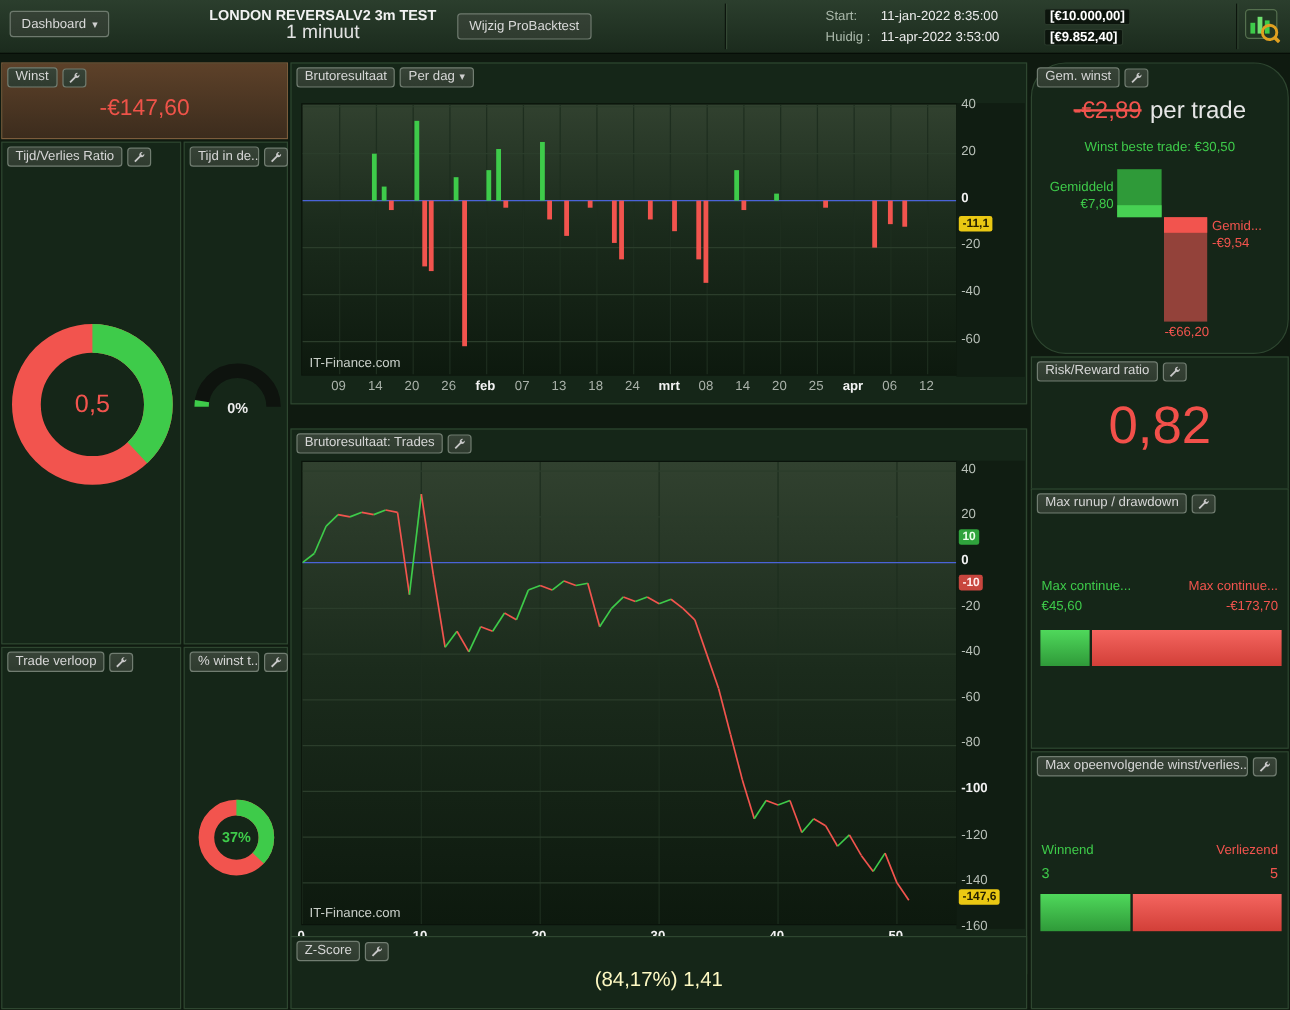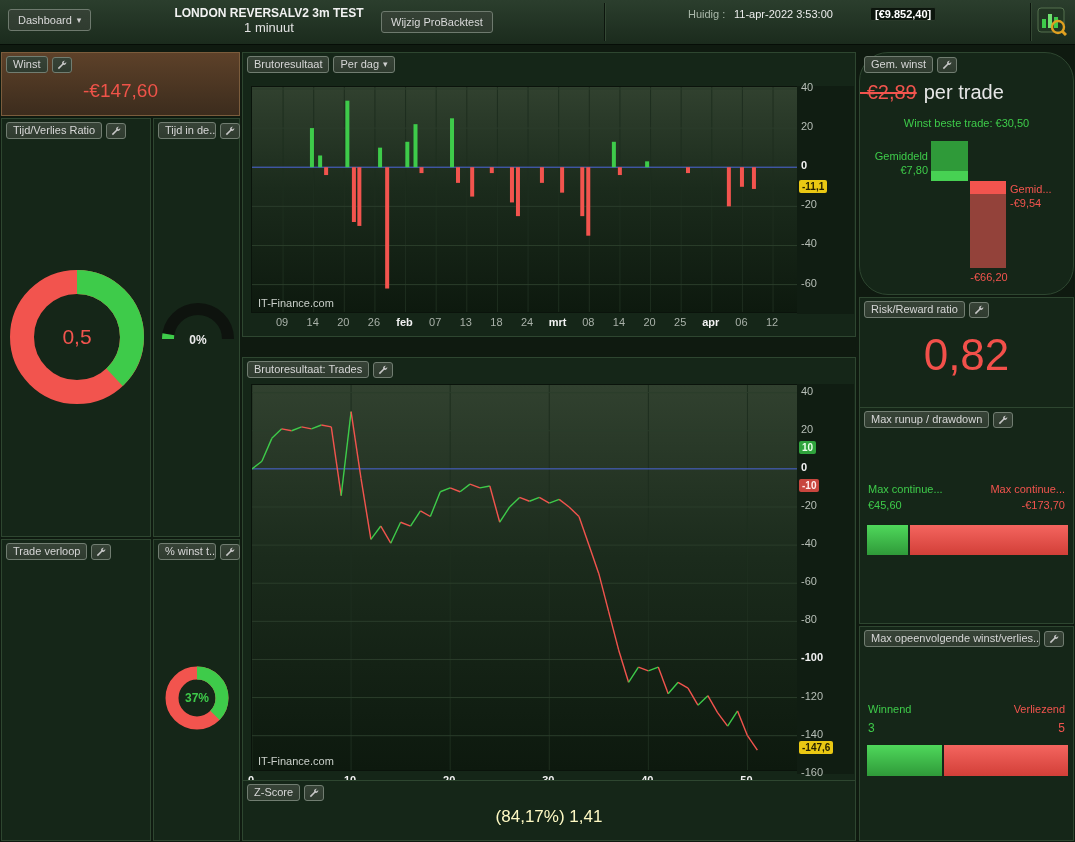--- a/index.html
+++ b/index.html
@@ -10,21 +10,21 @@
   .header { position:absolute; left:0; top:0; width:1075px; height:44px;
             background:linear-gradient(#2b3e2d,#1b2b1d); border-bottom:1px solid #060d07; }
   .hdr-divider { position:absolute; top:3px; bottom:3px; width:1px; background:#0c150d;
                  box-shadow:1px 0 0 #344834; }
   .btn { display:inline-flex; align-items:center; gap:5px;
          background:linear-gradient(#45514534,#2f3b2f); background-color:#313d31;
          border:1px solid #6e7a6e; border-radius:3px; color:#d9d9d9; font-size:11px;
          padding:4px 9px; font-family:inherit; cursor:pointer; }
   .hdr-title-block { position:absolute; left:160px; top:6px; width:218px; text-align:center; }
   .hdr-title { font-size:12px; font-weight:bold; color:#f2f2f2; line-height:15px; }
-  .hdr-sub { font-size:13px; color:#e2e2e2; line-height:14px; }
+  .hdr-sub { font-size:16px; color:#e2e2e2; line-height:14px; }
   .hdr-info { position:absolute; left:688px; top:5px; font-size:11px; }
   .hdr-info-row { display:flex; align-items:center; height:17px; }
   .hdr-info-label { width:46px; color:#aab8aa; }
   .hdr-info-date { width:136px; color:#ececec; }
   .hdr-amount { background:#0c150d; border:1px solid #29392a; border-radius:2px;
                 color:#ffffff; font-weight:bold; padding:0 4px; }
 
   
   .panel { position:absolute; background:#152618; border:1px solid #2e4630; box-sizing:border-box; }
   .panel-winst { background:linear-gradient(#5d4129,#3c2c1d); border-color:#7b5c3c; }
@@ -58,21 +58,21 @@
   .donut-label { position:absolute; inset:0; display:flex; align-items:center; justify-content:center; }
   .ratio-label { font-size:21px; color:#f2544e; }
   .pct-label { font-size:12px; font-weight:bold; color:#3ecb4a; }
   .gauge-label { position:absolute; left:0; right:0; bottom:-2px; text-align:center;
                  font-size:12px; font-weight:bold; color:#ececec; }
   .tv-rows { position:absolute; left:0; right:0; top:106px; }
   .tv-row { text-align:center; font-size:15px; line-height:24px; }
   .c-white { color:#e8e8e8; } .c-green { color:#3ecb4a; } .c-red { color:#f2544e; }
 
   
-  .gw-line { position:absolute; top:28px; left:0; right:0; text-align:left; }
+  .gw-line { position:absolute; top:28px; left:0; right:0; text-align:center; }
   .gw-val { color:#f2544e; font-size:20px; text-decoration:line-through; }
   .gw-suffix { color:#e6e6e6; font-size:20px; margin-left:7px; }
   .gw-best { position:absolute; top:64px; left:0; right:0; text-align:center; font-size:11px; color:#3ecb4a; }
   .gw-winlabels { position:absolute; left:2px; top:96px; width:66px; text-align:right;
                   font-size:11px; color:#3ecb4a; line-height:14px; }
   .gw-losslabels { position:absolute; left:150px; top:129px; width:62px; text-align:left;
                    font-size:11px; color:#f2544e; line-height:14px; }
   .gw-worst { position:absolute; left:88px; width:82px; top:218px; text-align:center;
               font-size:11px; color:#f2544e; }
   .gw-barbox { position:absolute; left:70px; top:86px; width:80px; height:134px; }
@@ -106,20 +106,25 @@
     </button>
     <div class="hdr-title-block">
       <div class="hdr-title">LONDON REVERSALV2 3m TEST</div>
       <div class="hdr-sub">1 minuut</div>
     </div>
     <button class="btn" style="position:absolute;left:381px;top:11px;">
       <span>Wijzig ProBacktest</span>
     </button>
     <div class="hdr-divider" style="left:604px;"></div>
     <div class="hdr-info">
+      <div class="hdr-info-row">
+        <span class="hdr-info-label">Start:</span>
+        <span class="hdr-info-date">11-jan-2022 8:35:00</span>
+        <span class="hdr-amount">[€10.000,00]</span>
+      </div>
       <div class="hdr-info-row">
         <span class="hdr-info-label">Huidig :</span>
         <span class="hdr-info-date">11-apr-2022 3:53:00</span>
         <span class="hdr-amount">[€9.852,40]</span>
       </div>
     </div>
     <div class="hdr-divider" style="left:1030px;"></div>
     <div style="position:absolute;right:8px;top:6px;">
       <svg width="30" height="30" viewBox="0 0 30 30">
         <rect x="1" y="2" width="26" height="24" rx="3" fill="#223523" stroke="#55704f"></rect>

